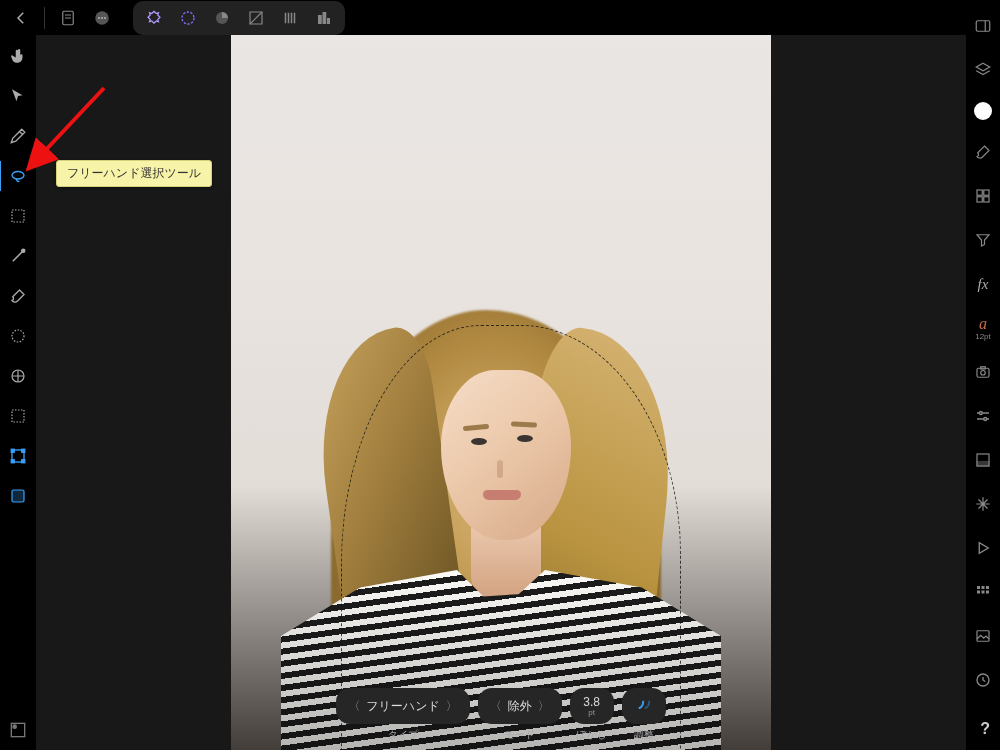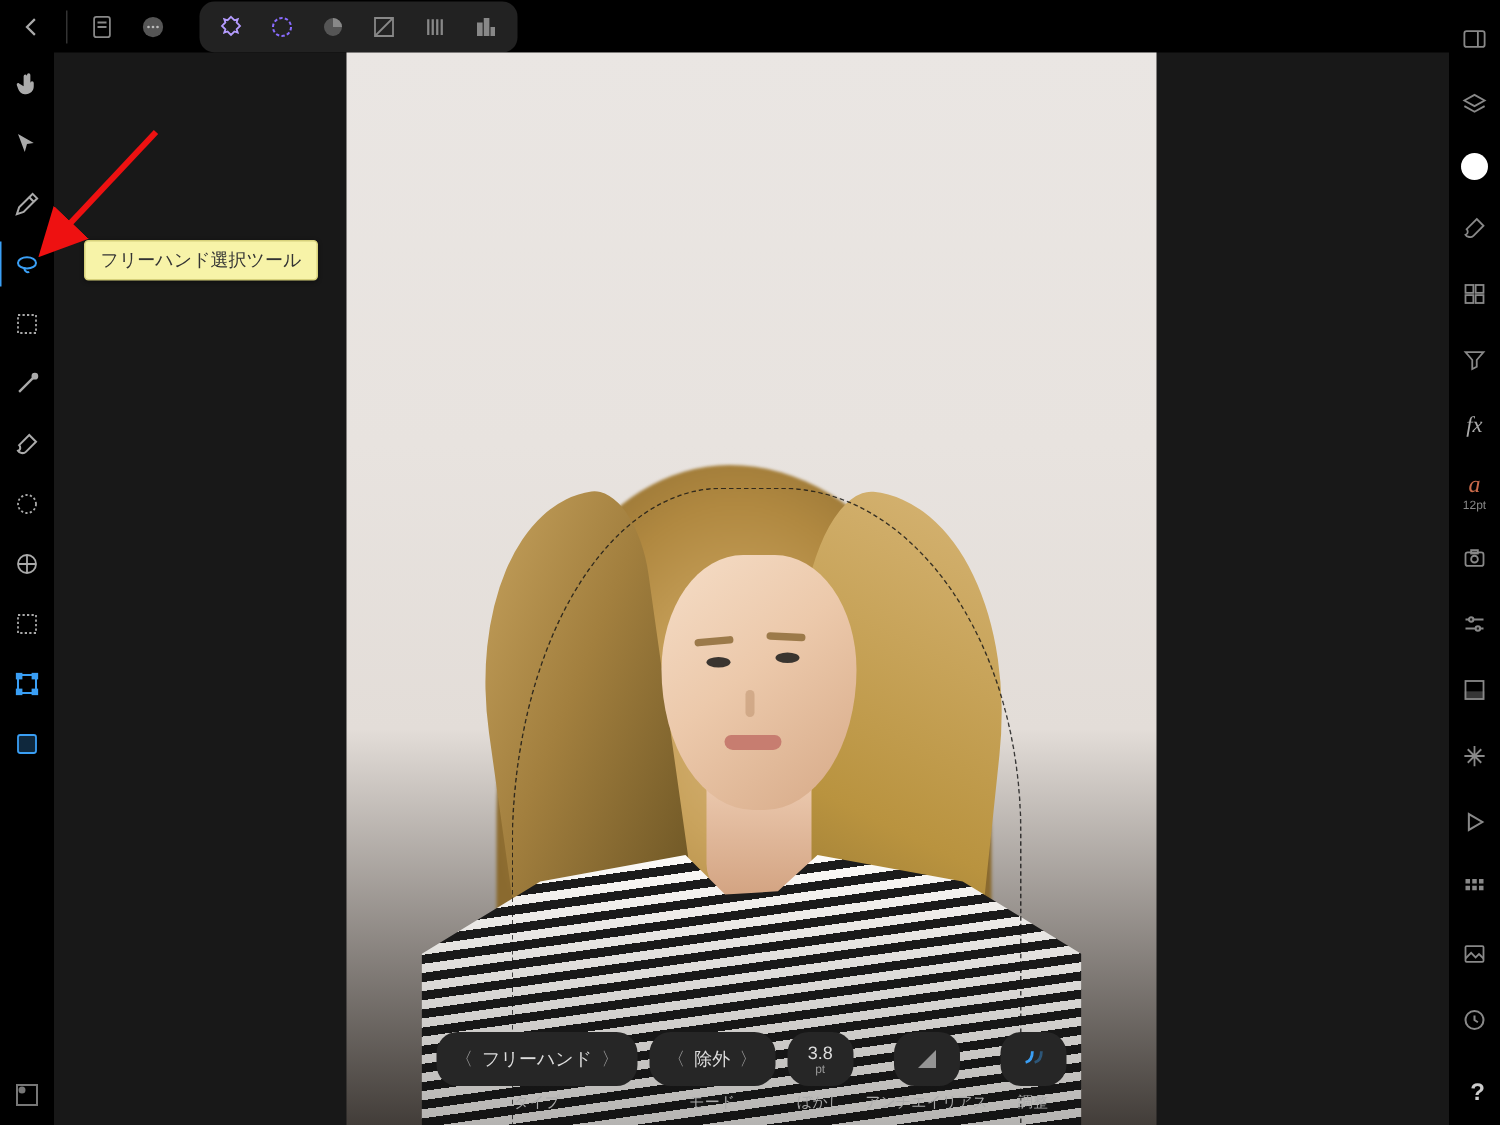--- a/index.html
+++ b/index.html
@@ -433,28 +433,20 @@
       <div class="ctx-label">モード</div>
     </div>
     <div class="ctx-col">
       <div class="ctx-btn">
         <span class="ctx-main">3.8</span>
         <span class="ctx-sub">pt</span>
       </div>
       <div class="ctx-label">ぼかし</div>
     </div>
     <div class="ctx-col">
-      <div class="ctx-btn">
-        <svg viewBox="0 0 24 24" fill="currentColor">
-            <path d="M4 20L20 4v16z" opacity=".6"></path>
-          </svg>
-      </div>
-      <div class="ctx-label">アンチエイリアス</div>
-    </div>
-    <div class="ctx-col">
       <div class="ctx-btn blue">
         <svg viewBox="0 0 24 24" fill="none" stroke="currentColor" stroke-width="2.5">
             <path d="M5 15c4-1 6-5 6-10"></path>
             <path d="M13 15c4-1 6-5 6-10" opacity=".4"></path>
           </svg>
       </div>
       <div class="ctx-label">調整</div>
     </div>
   </div>
 </div>

